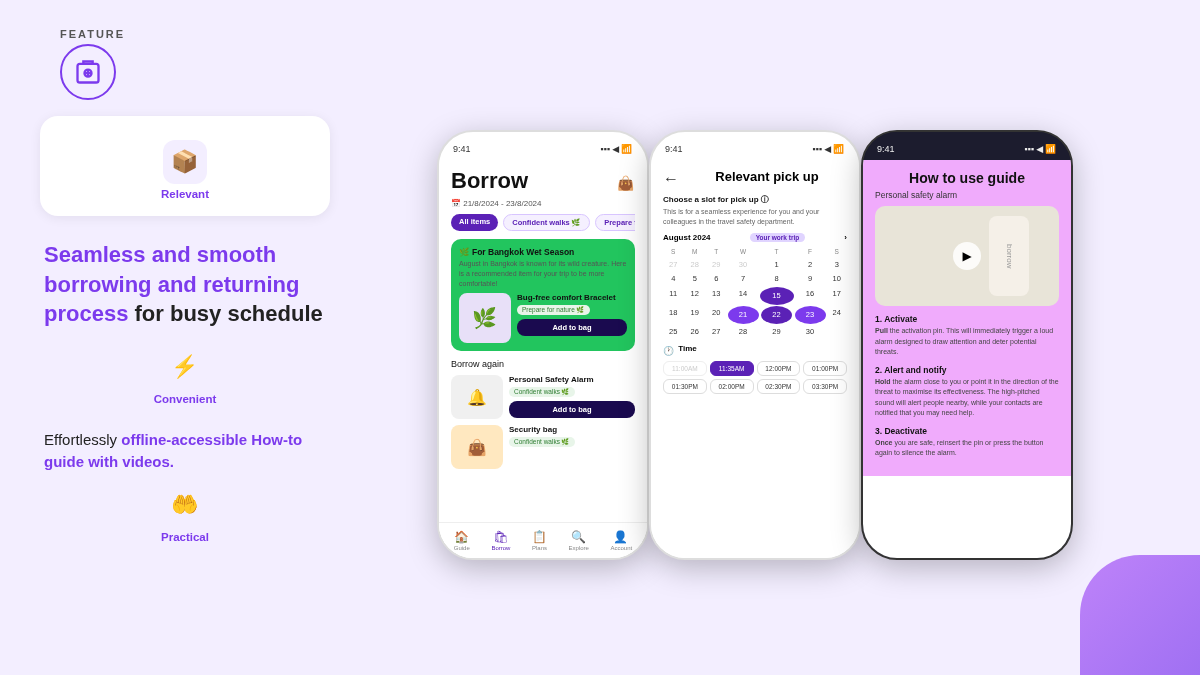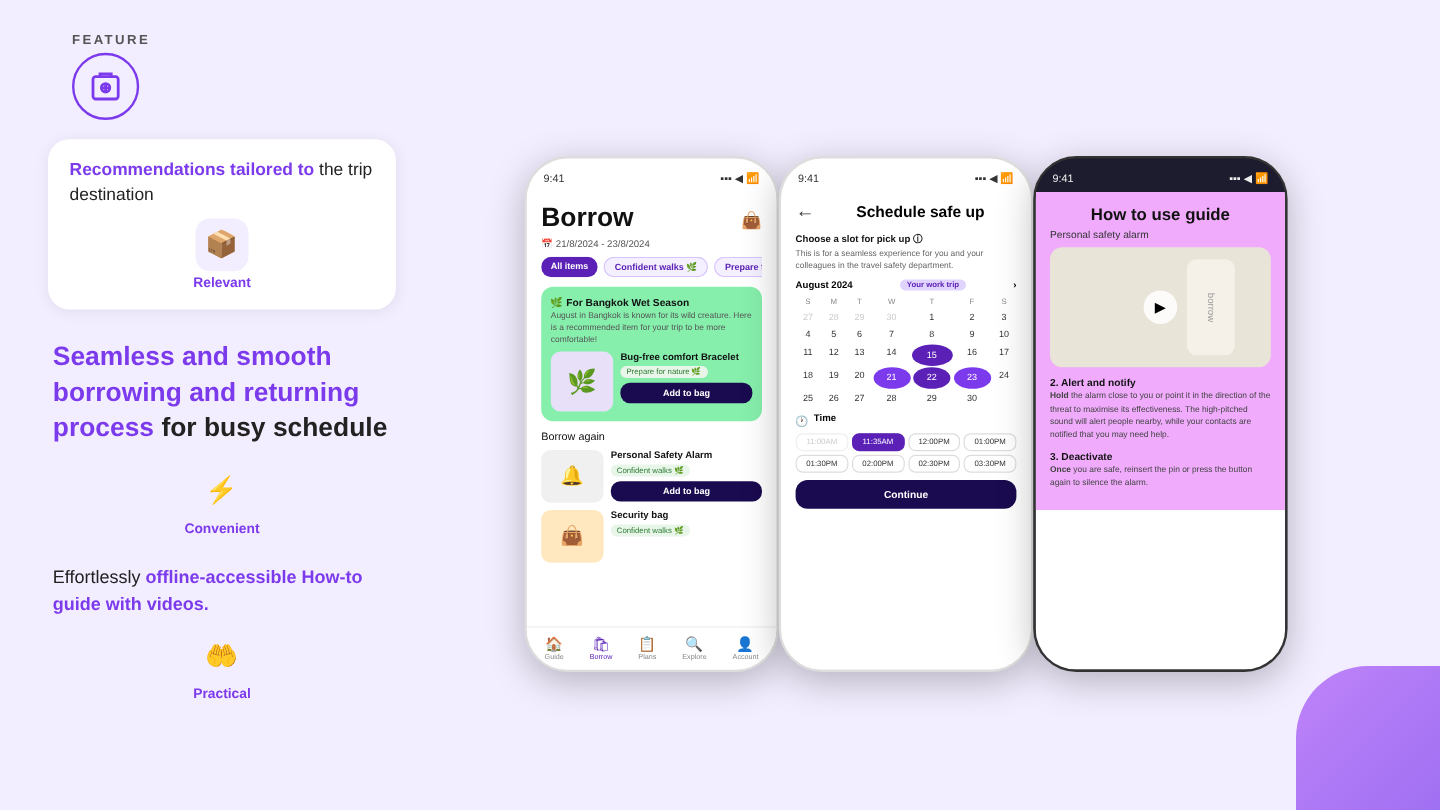--- a/index.html
+++ b/index.html
@@ -189,21 +189,21 @@
       padding: 3px 8px;
       border-radius: 20px;
       font-size: 7.5px;
       font-weight: 600;
       white-space: nowrap;
     }
     .tag.active { background: #5b21b6; color: #fff; }
     .tag.outline { background: #f5f0ff; color: #5b21b6; border: 1px solid #d8c5ff; }
 
     .season-card {
-      background: #86efac;
+      background: #22c55e;
       border-radius: 10px;
       padding: 8px;
       margin-bottom: 8px;
     }
     .season-card-title {
       font-size: 8.5px;
       font-weight: 700;
       color: #111;
       margin-bottom: 2px;
     }
@@ -512,23 +512,20 @@
       </svg>
     </div>
   </div>
 </div>
 
 <div class="content-area">
 
   <div class="left-col">
 
     <div class="feature-card">
-      <div class="card-top">
-        <span class="highlight">Recommendations tailored to</span> the trip destination
-      </div>
       <div class="card-icon-row">
         <div class="icon-circle">📦</div>
         <span class="icon-label">Relevant</span>
       </div>
     </div>
 
     <div style="padding: 6px 4px;">
       <div class="middle-text">
         <span class="highlight">Seamless and smooth borrowing and returning process</span> for busy schedule
       </div>
@@ -633,21 +630,21 @@
 
     <div class="phone light" style="margin-top: 20px;">
       <div class="phone-top-bar">
         <span>9:41</span>
         <span>▪▪▪ ◀ 📶</span>
       </div>
       <div class="phone-screen">
         <div class="schedule-screen">
           <div style="display:flex;align-items:center;gap:8px;margin-bottom:4px;">
             <span class="schedule-back">←</span>
-            <div class="schedule-title" style="flex:1;">Schedule safe up</div>
+            <div class="schedule-title" style="flex:1;">Relevant pick up</div>
           </div>
 
           <div class="choose-slot">Choose a slot for pick up ⓘ</div>
           <div class="slot-desc">This is for a seamless experience for you and your colleagues in the travel safety department.</div>
 
           <div class="cal-header">
             <span>August 2024</span>
             <span class="cal-trip-badge">Your work trip</span>
             <span>›</span>
           </div>
@@ -715,21 +712,20 @@
               <div class="time-slot">01:00PM</div>
             </div>
             <div class="time-slots">
               <div class="time-slot">01:30PM</div>
               <div class="time-slot">02:00PM</div>
               <div class="time-slot">02:30PM</div>
               <div class="time-slot">03:30PM</div>
             </div>
           </div>
 
-          <div class="continue-btn">Continue</div>
         </div>
       </div>
     </div>
 
     <div class="phone" style="margin-top: 20px; background: #1c1c2e;">
       <div class="phone-top-bar" style="color:#eee; background:#1c1c2e;">
         <span>9:41</span>
         <span>▪▪▪ ◀ 📶</span>
       </div>
       <div class="phone-screen">
@@ -738,20 +734,24 @@
           <div class="guide-subtitle">Personal safety alarm</div>
 
           <div class="guide-video">
 
             <div style="position:absolute;right:30px;bottom:10px;width:40px;height:80px;background:#f5f0e8;border-radius:8px;display:flex;align-items:center;justify-content:center;">
               <span style="font-size:8px;color:#999;writing-mode:vertical-rl;">borrow</span>
             </div>
             <div class="play-btn">▶</div>
           </div>
 
+          <div class="guide-item">
+            <div class="guide-item-title">1. Activate</div>
+            <div class="guide-item-desc"><strong>Pull</strong> the activation pin. This will immediately trigger a loud alarm designed to draw attention and deter potential threats.</div>
+          </div>
 
           <div class="guide-item">
             <div class="guide-item-title">2. Alert and notify</div>
             <div class="guide-item-desc"><strong>Hold</strong> the alarm close to you or point it in the direction of the threat to maximise its effectiveness. The high-pitched sound will alert people nearby, while your contacts are notified that you may need help.</div>
           </div>
 
           <div class="guide-item">
             <div class="guide-item-title">3. Deactivate</div>
             <div class="guide-item-desc"><strong>Once</strong> you are safe, reinsert the pin or press the button again to silence the alarm.</div>
           </div>

